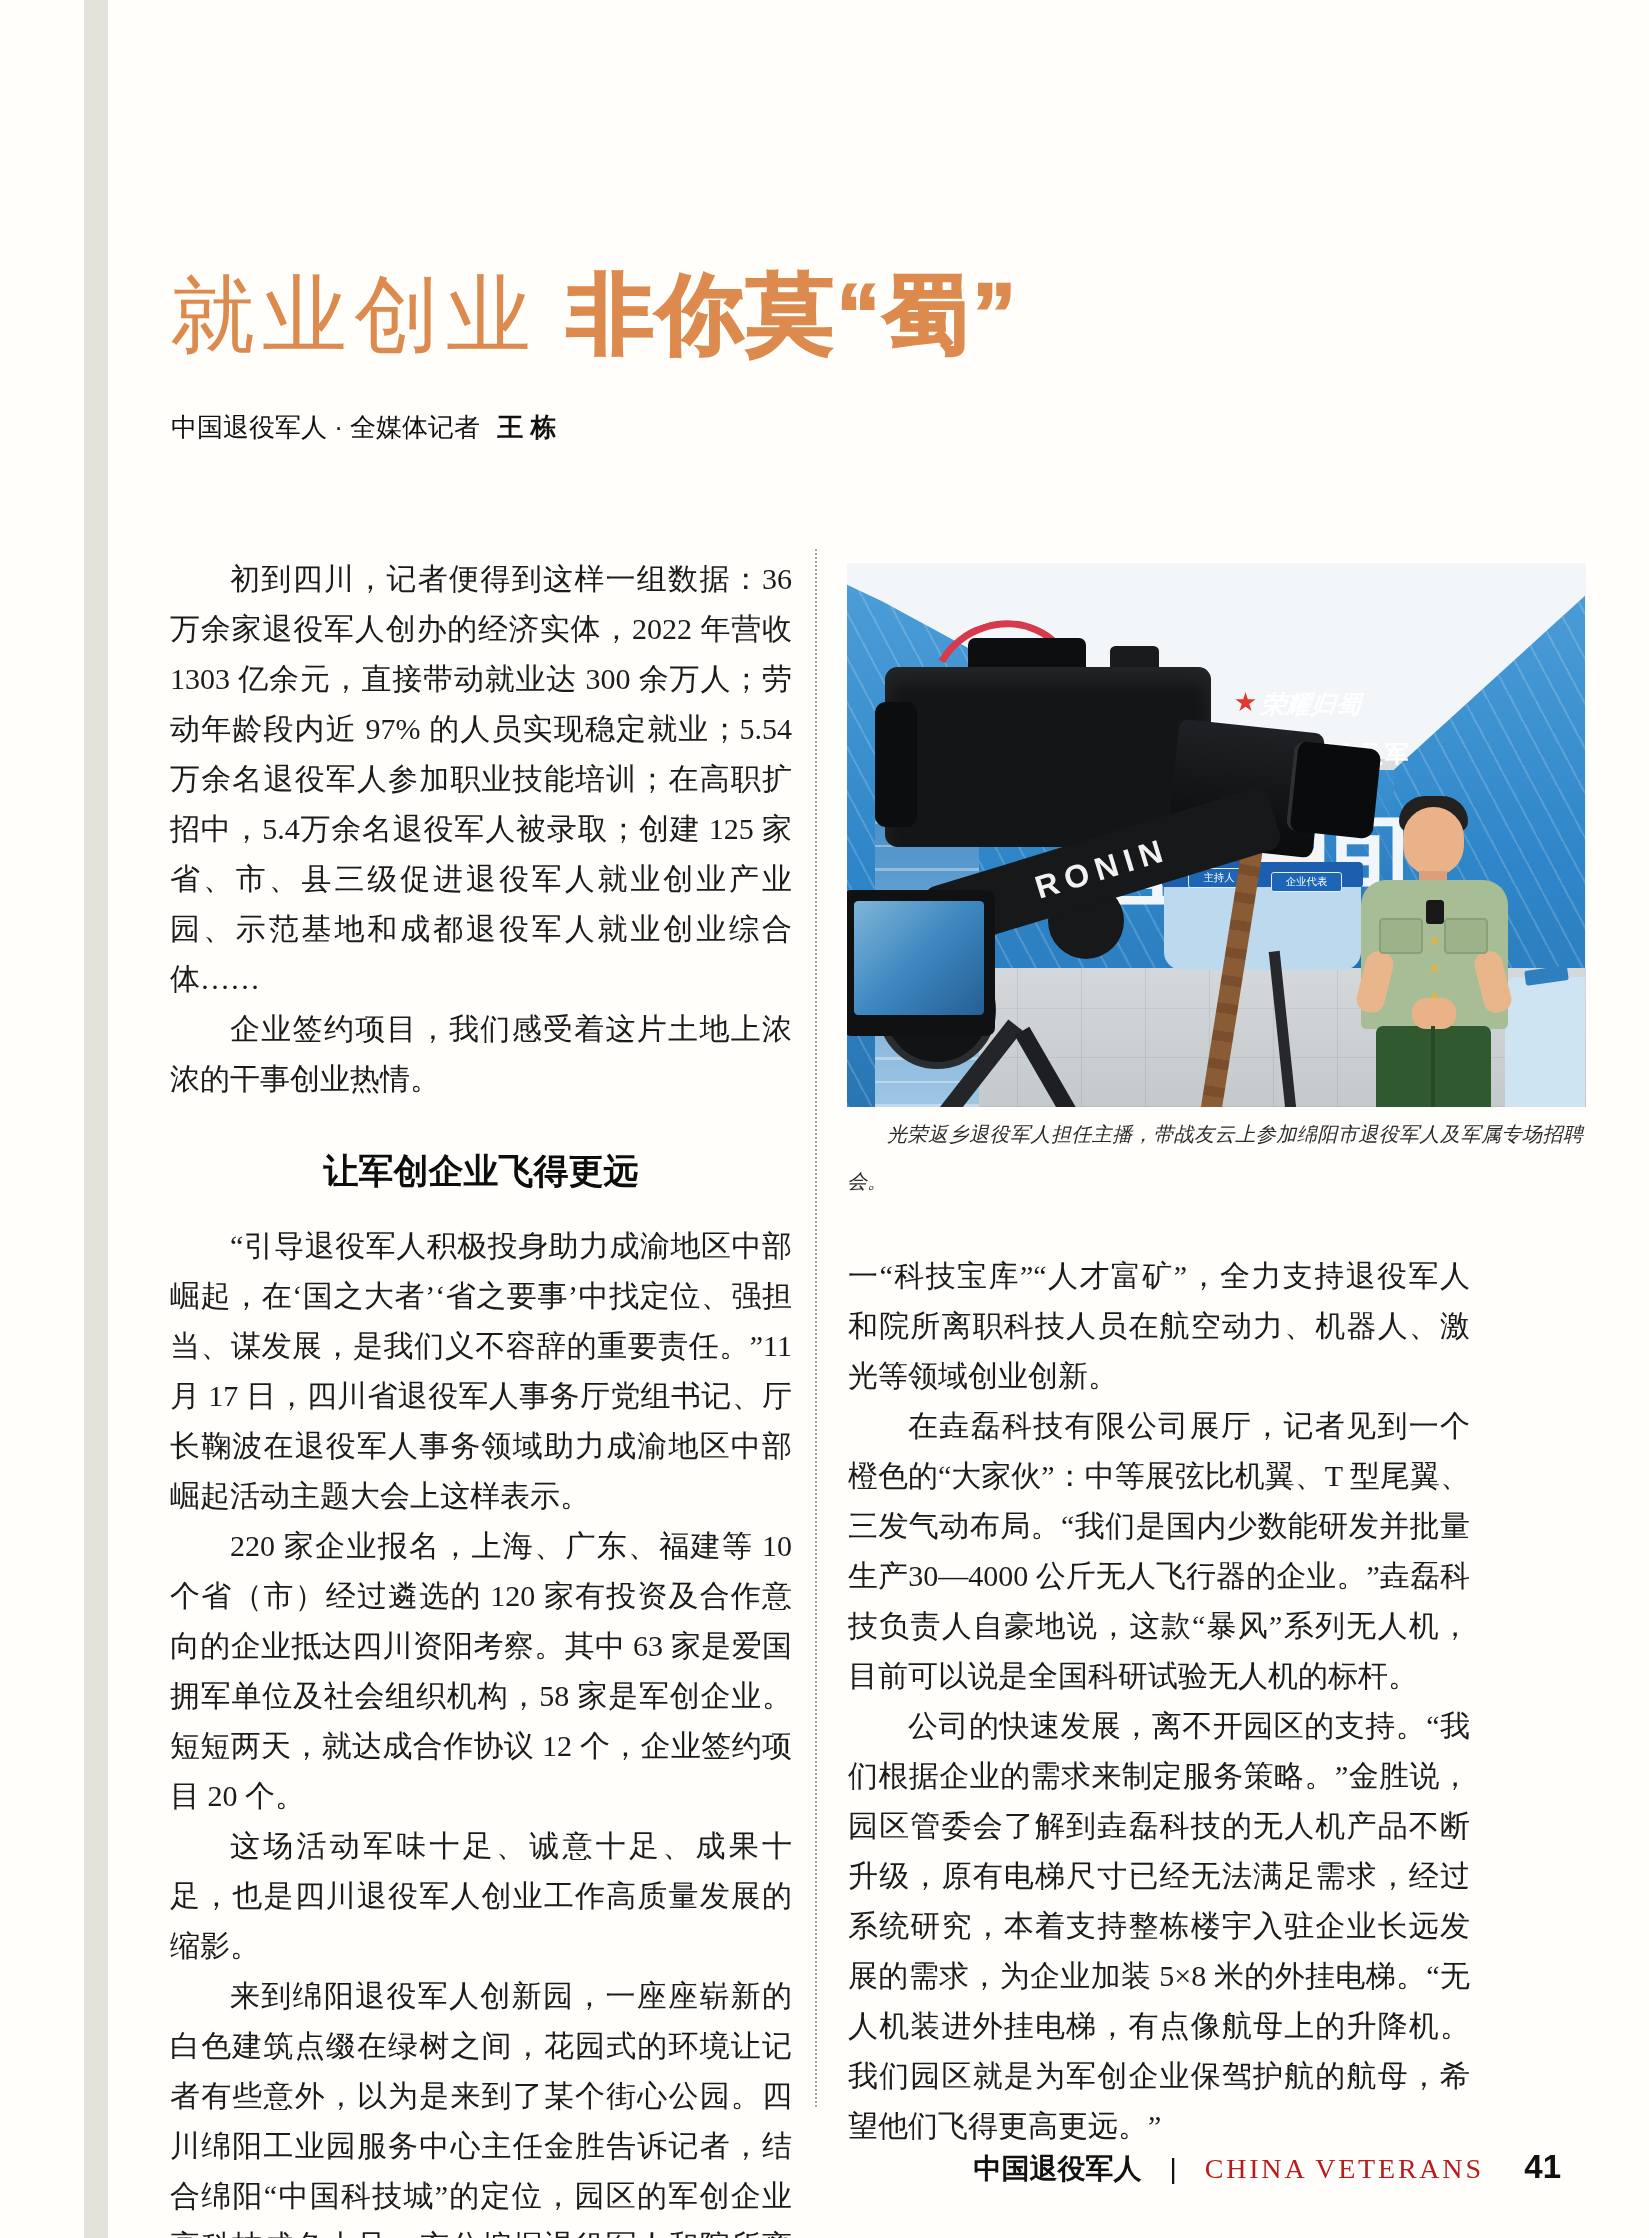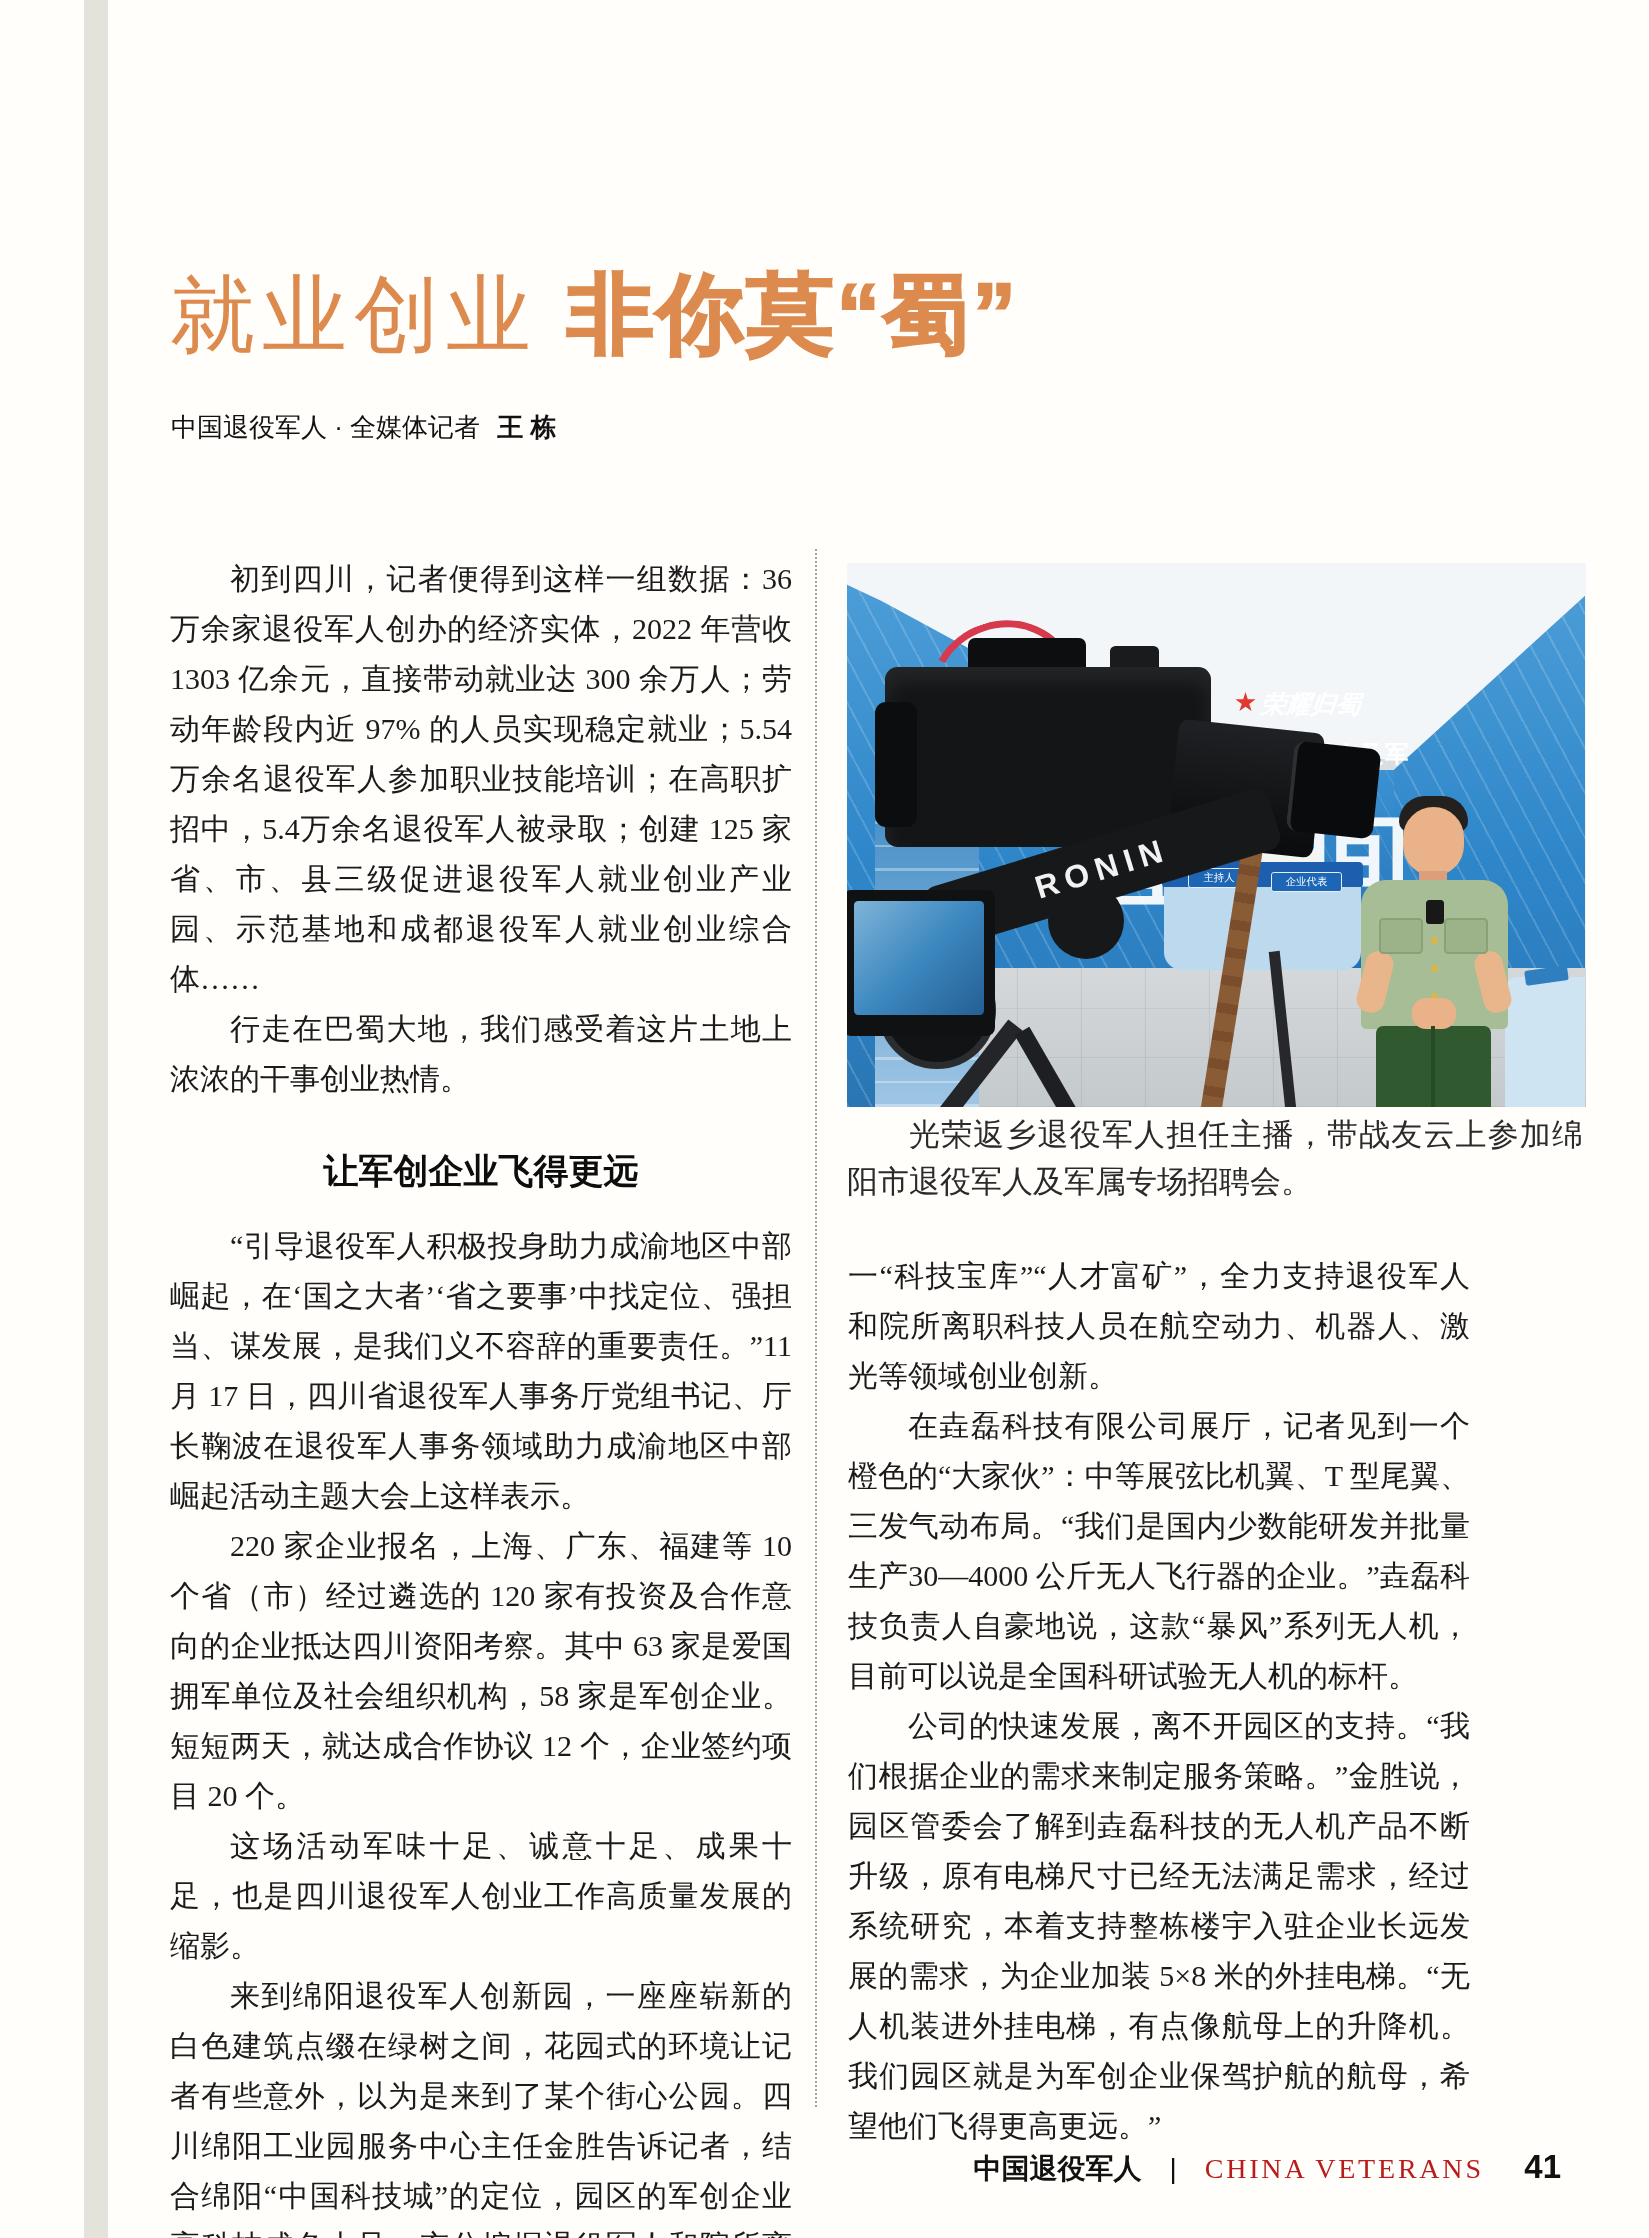--- a/index.html
+++ b/index.html
@@ -107,22 +107,22 @@
      justify-content:center;}
   .ronin{color:#f2f2f2;font-family:"Liberation Sans",sans-serif;font-weight:800;font-size:32px;
      letter-spacing:7px;position:static;}
   .wood-pole{left:374px;top:283px;width:21px;height:270px;background:
      repeating-linear-gradient(0deg,#8a5c36 0 18px,#7a4e2c 18px 28px);transform:rotate(9deg);}
   .tripod-a{left:104px;top:443px;width:18px;height:180px;background:#232528;transform:rotate(38deg);}
   .tripod-b{left:208px;top:457px;width:16.6px;height:166px;background:#1d1f22;transform:rotate(-30deg);}
   .tripod-c{left:430px;top:388px;width:11px;height:159px;background:#26282b;transform:rotate(-6deg);}
 
   
-  .caption{position:absolute;left:847px;top:1111px;width:736px;font-size:31px;line-height:47px;
-     color:#2a2a2a;text-align:justify;text-indent:2em;}
+  .caption{position:absolute;left:847px;top:1111px;width:736px;font-size:20px;line-height:47px;
+     font-style:italic;color:#2a2a2a;text-align:justify;text-indent:2em;}
   .footer{position:absolute;top:2148px;right:89px;display:flex;align-items:baseline;gap:28px;
      font-family:"Liberation Sans","DejaVu Sans",sans-serif;}
   .footer .cn{font-size:28px;font-weight:800;color:#111;}
   .footer .bar{font-size:28px;font-weight:400;color:#111;}
   .footer .en{font-family:Liberation Serif, serif;font-size:28px;color:#b91c1c;
      letter-spacing:2.8px;}
   .footer .num{font-size:33px;font-weight:800;color:#111;margin-left:12.5px;}
 </style>
 </head>
 <body>
@@ -134,21 +134,21 @@
   <div class="title">
     <span class="t-light">就业创业</span><span class="t-bold">非你莫“蜀”</span>
   </div>
   <div class="byline">
     <span>中国退役军人 · 全媒体记者</span>
     <span class="author">王 栋</span>
   </div>
 
   <div class="col col-left">
     <p>初到四川，记者便得到这样一组数据：36万余家退役军人创办的经济实体，2022 年营收1303 亿余元，直接带动就业达 300 余万人；劳动年龄段内近 97% 的人员实现稳定就业；5.54 万余名退役军人参加职业技能培训；在高职扩招中，5.4万余名退役军人被录取；创建 125 家省、市、县三级促进退役军人就业创业产业园、示范基地和成都退役军人就业创业综合体……</p>
-    <p>行走在巴蜀大地，我们感受着这片土地上浓浓的干事创业热情。</p>
+    <p>企业签约项目，我们感受着这片土地上浓浓的干事创业热情。</p>
     <h2>让军创企业飞得更远</h2>
     <p>“引导退役军人积极投身助力成渝地区中部崛起，在‘国之大者’‘省之要事’中找定位、强担当、谋发展，是我们义不容辞的重要责任。”11月 17 日，四川省退役军人事务厅党组书记、厅长鞠波在退役军人事务领域助力成渝地区中部崛起活动主题大会上这样表示。</p>
     <p>220 家企业报名，上海、广东、福建等 10 个省（市）经过遴选的 120 家有投资及合作意向的企业抵达四川资阳考察。其中 63 家是爱国拥军单位及社会组织机构，58 家是军创企业。短短两天，就达成合作协议 12 个，企业签约项目 20 个。</p>
     <p>这场活动军味十足、诚意十足、成果十足，也是四川退役军人创业工作高质量发展的缩影。</p>
     <p>来到绵阳退役军人创新园，一座座崭新的白色建筑点缀在绿树之间，花园式的环境让记者有些意外，以为是来到了某个街心公园。四川绵阳工业园服务中心主任金胜告诉记者，结合绵阳“中国科技城”的定位，园区的军创企业高科技成色十足，充分挖掘退役军人和院所离职科技人员这</p>
   </div>
 
   <div class="divider"></div>
 
   <div class="photo">

